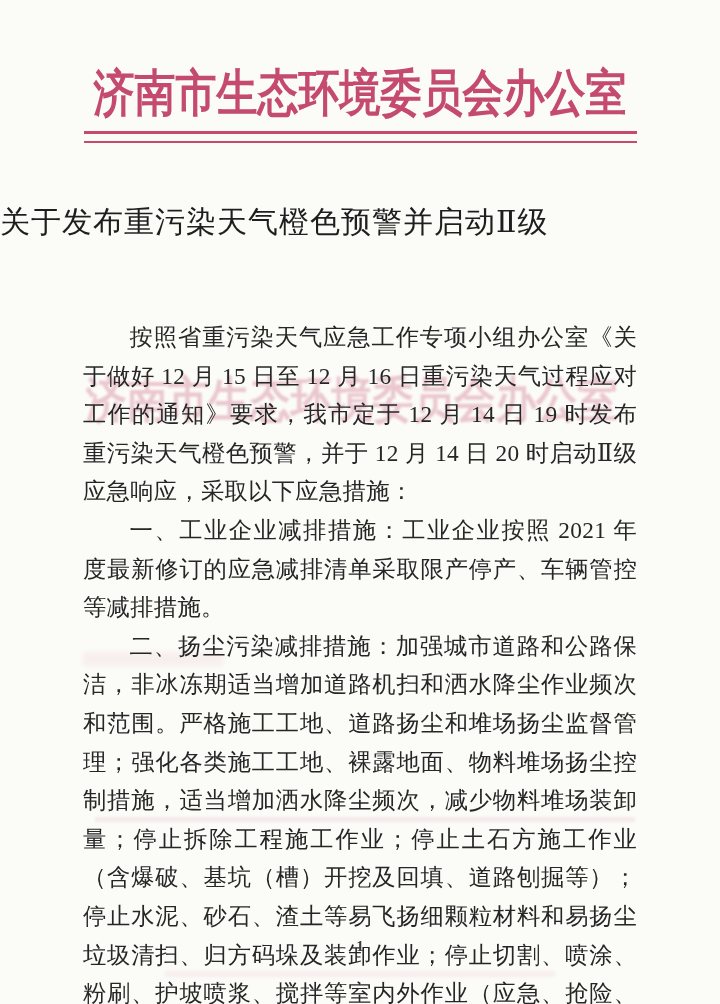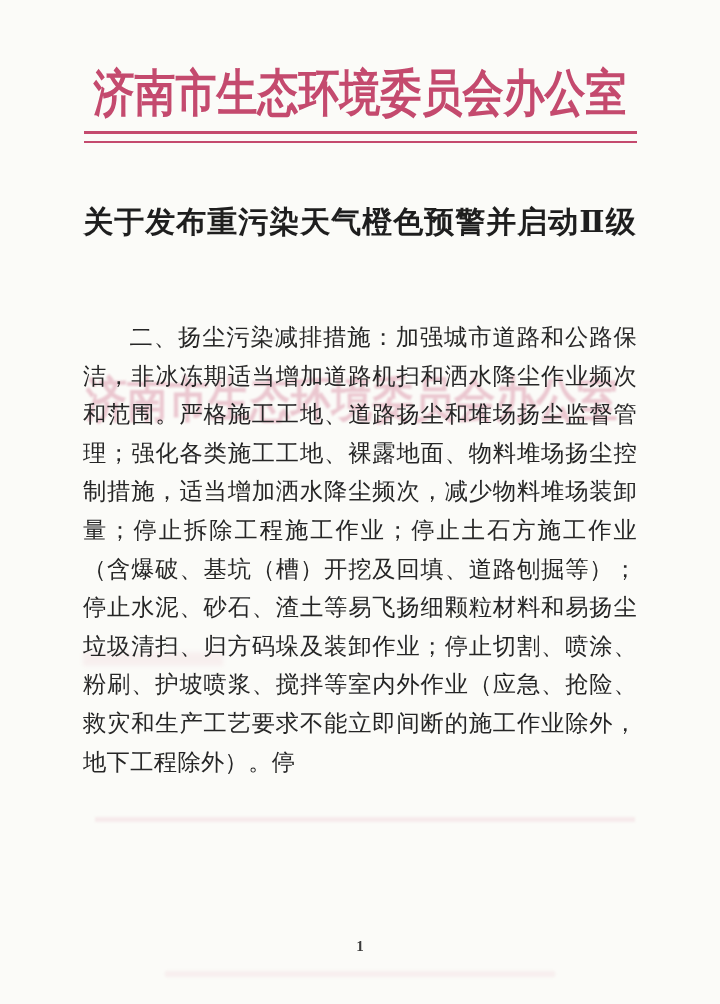--- a/index.html
+++ b/index.html
@@ -66,24 +66,23 @@
   }
   .artifact-a { top: 817px; left: 95px; width: 540px; height: 5px; opacity: 0.14; filter: blur(1px); }
   .artifact-b { top: 971px; left: 165px; width: 390px; height: 6px; opacity: 0.11; filter: blur(1.6px); }
   .artifact-c { top: 652px; left: 83px; width: 140px; height: 14px; opacity: 0.10; filter: blur(2px); }
   
   .doc-title {
     position: absolute;
     top: 201px;
     left: 0;
     right: 0;
-    text-align: center;
     font-size: 30px;
     line-height: 41px;
-    font-weight: bold;
+    font-weight: normal;
     color: #1e1e1e;
     z-index: 2;
     letter-spacing: 1px;
   }
   
   .doc-body {
     position: absolute;
     top: 318px;
     left: 83px;
     width: 554px;
@@ -120,20 +119,22 @@
 
   <div class="letterhead-rule"></div>
 
   <div class="watermark">济南市生态环境委员会办公室</div>
 
   <div class="doc-title">
     <div>关于发布重污染天气橙色预警并启动Ⅱ级</div>
   </div>
 
   <div class="doc-body">
+    <p>按照省重污染天气应急工作专项小组办公室《关于做好 12 月 15 日至 12 月 16 日重污染天气过程应对工作的通知》要求，我市定于 12 月 14 日 19 时发布重污染天气橙色预警，并于 12 月 14 日 20 时启动Ⅱ级应急响应，采取以下应急措施：</p>
+    <p>一、工业企业减排措施：工业企业按照 2021 年度最新修订的应急减排清单采取限产停产、车辆管控等减排措施。</p>
     <p>二、扬尘污染减排措施：加强城市道路和公路保洁，非冰冻期适当增加道路机扫和洒水降尘作业频次和范围。严格施工工地、道路扬尘和堆场扬尘监督管理；强化各类施工工地、裸露地面、物料堆场扬尘控制措施，适当增加洒水降尘频次，减少物料堆场装卸量；停止拆除工程施工作业；停止土石方施工作业（含爆破、基坑（槽）开挖及回填、道路刨掘等）；停止水泥、砂石、渣土等易飞扬细颗粒材料和易扬尘垃圾清扫、归方码垛及装卸作业；停止切割、喷涂、粉刷、护坡喷浆、搅拌等室内外作业（应急、抢险、救灾和生产工艺要求不能立即间断的施工作业除外，地下工程除外）。停</p>
   </div>
 
   <div class="artifact artifact-a"></div>
   <div class="artifact artifact-b"></div>
   <div class="artifact artifact-c"></div>
 
   <div class="page-number">1</div>
 
 </div>

